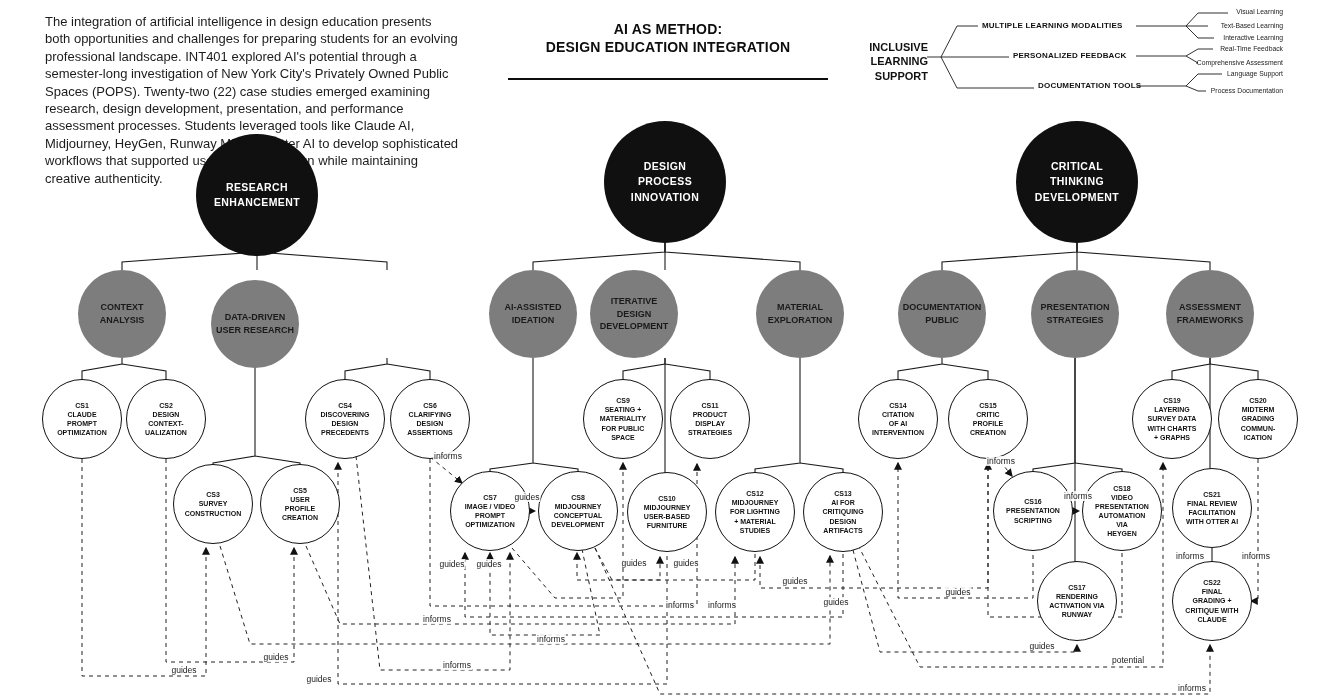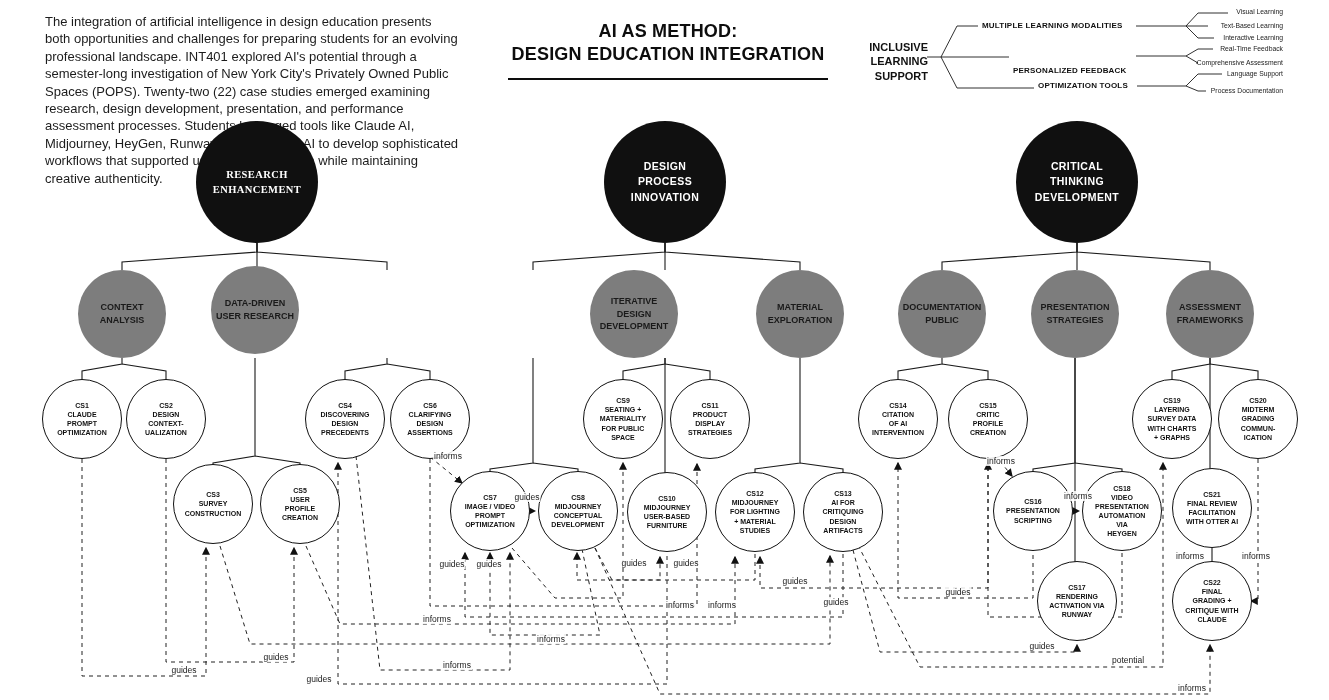--- a/index.html
+++ b/index.html
@@ -6,21 +6,21 @@
   #canvas{position:relative;width:1329px;height:700px;background:#fff;overflow:hidden;
           font-family:"Liberation Sans",sans-serif;color:#111;}
   #wires{position:absolute;left:0;top:0;z-index:1;}
   .node{position:absolute;border-radius:50%;display:flex;align-items:center;justify-content:center;
         text-align:center;white-space:pre-line;z-index:2;box-sizing:border-box;}
   .black{background:#101010;color:#fff;width:122px;height:122px;font-size:10.5px;font-weight:bold;letter-spacing:.4px;line-height:1.45;}
   .gray{background:#7d7d7d;color:#1a1a1a;width:88px;height:88px;font-size:9px;font-weight:bold;line-height:1.4;}
   .cs{background:#fff;border:1.4px solid #111;width:80px;height:80px;font-size:7px;font-weight:bold;line-height:1.3;}
   .rel{position:absolute;transform:translate(-50%,-50%);font-size:8.5px;color:#1a1a1a;z-index:3;background:rgba(255,255,255,.85);padding:0 1px;}
   .intro{position:absolute;left:45px;top:13px;width:414px;font-size:13px;line-height:1.34;color:#1c1c1c;z-index:2;}
-  .title{position:absolute;left:468px;top:20px;width:400px;text-align:center;font-size:18px;font-weight:800;
+  .title{position:absolute;left:468px;top:20px;width:400px;text-align:center;font-size:14px;font-weight:800;
          letter-spacing:.2px;line-height:1.3;white-space:pre-line;z-index:2;color:#0d0d0d;}
   .title-rule{position:absolute;left:508px;top:78px;width:320px;height:2.4px;background:#0d0d0d;z-index:2;}
   .sup-root{position:absolute;left:838px;top:40px;width:90px;text-align:right;font-size:11px;font-weight:bold;
             line-height:1.3;white-space:pre-line;z-index:2;}
   .sup-branch{position:absolute;font-size:8px;font-weight:bold;letter-spacing:.2px;z-index:2;}
   .sup-leaf{position:absolute;right:46px;font-size:6.8px;color:#222;z-index:2;}
 </style>
 </head>
 <body>
 
@@ -100,43 +100,45 @@
 
   <div class="intro">The integration of artificial intelligence in design education presents both opportunities and challenges for preparing students for an evolving professional landscape. INT401 explored AI's potential through a semester-long investigation of New York City's Privately Owned Public Spaces (POPS). Twenty-two (22) case studies emerged examining research, design development, presentation, and performance assessment processes. Students leveraged tools like Claude AI, Midjourney, HeyGen, Runway ML, and Otter AI to develop sophisticated workflows that supported user-centered design while maintaining creative authenticity.</div>
   <div class="title">AI AS METHOD:
 DESIGN EDUCATION INTEGRATION</div>
   <div class="title-rule"></div>
 
   <div class="sup-root">INCLUSIVE
 LEARNING
 SUPPORT</div>
   <div class="sup-branch" style="left:982px;top:21px;">MULTIPLE LEARNING MODALITIES</div>
-  <div class="sup-branch" style="left:1013px;top:66px;">PERSONALIZED FEEDBACK</div>
-  <div class="sup-branch" style="left:1038px;top:81px;">OPTIMIZATION TOOLS</div>
+  <div class="sup-branch" style="left:1013px;top:51px;">PERSONALIZED FEEDBACK</div>
+  <div class="sup-branch" style="left:1038px;top:81px;">DOCUMENTATION TOOLS</div>
   <div class="sup-leaf" style="top:8px;">Visual Learning</div>
   <div class="sup-leaf" style="top:22px;">Text-Based Learning</div>
   <div class="sup-leaf" style="top:34px;">Interactive Learning</div>
   <div class="sup-leaf" style="top:45px;">Real-Time Feedback</div>
   <div class="sup-leaf" style="top:59px;">Comprehensive Assessment</div>
   <div class="sup-leaf" style="top:70px;">Language Support</div>
   <div class="sup-leaf" style="top:87px;">Process Documentation</div>
 
-  <div class="node black" style="left:196px;top:121px;font-family:Liberation Serif, serif;">RESEARCH
+  <div class="node black" style="left:196px;top:134px;">RESEARCH
 ENHANCEMENT</div>
   <div class="node black" style="left:604px;top:121px;">DESIGN
 PROCESS
 INNOVATION</div>
   <div class="node black" style="left:1016px;top:121px;">CRITICAL
 THINKING
 DEVELOPMENT</div>
 
   <div class="node gray" style="left:78px;top:270px;">CONTEXT
 ANALYSIS</div>
-  <div class="node gray" style="left:211px;top:266px;">DATA-DRIVEN
+  <div class="node gray" style="left:211px;top:280px;">DATA-DRIVEN
 USER RESEARCH</div>
+  <div class="node gray" style="left:489px;top:270px;">AI-ASSISTED
+IDEATION</div>
   <div class="node gray" style="left:590px;top:270px;">ITERATIVE
 DESIGN
 DEVELOPMENT</div>
   <div class="node gray" style="left:756px;top:270px;">MATERIAL
 EXPLORATION</div>
   <div class="node gray" style="left:898px;top:270px;">DOCUMENTATION
 PUBLIC</div>
   <div class="node gray" style="left:1166px;top:270px;">ASSESSMENT
 FRAMEWORKS</div>
   <div class="node gray" style="left:1031px;top:270px;">PRESENTATION

